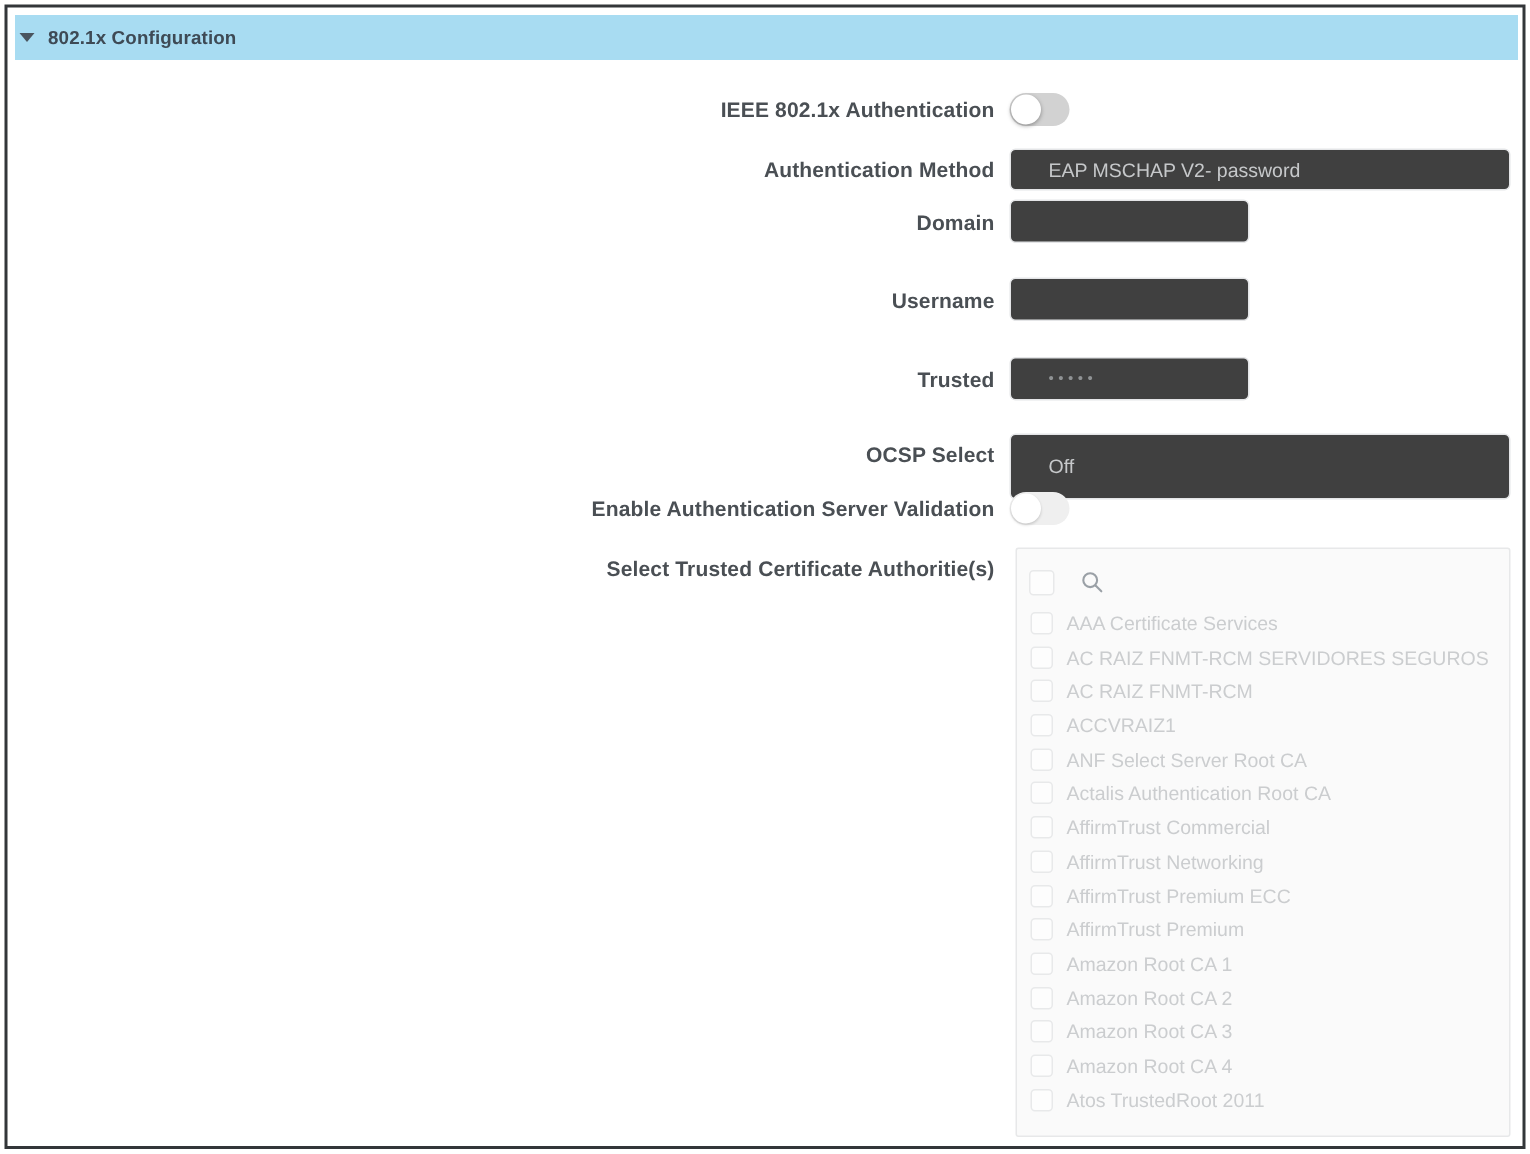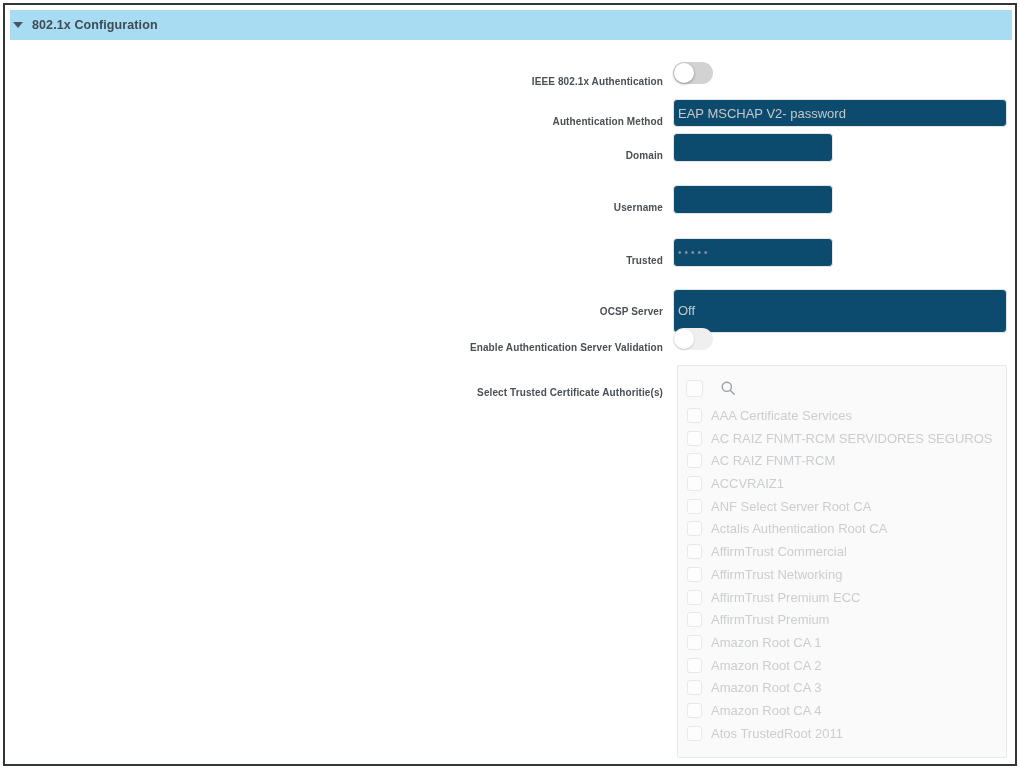--- a/index.html
+++ b/index.html
@@ -15,36 +15,36 @@
                     background:#a8dcf2; display:flex; align-items:center;
                     padding-left:3px; cursor:pointer; }
   .caret { width:0; height:0; border-left:5px solid transparent;
            border-right:5px solid transparent; border-top:6px solid #4a545e;
            margin-right:9px; flex:0 0 auto; }
   .section-title { font-size:12.5px; font-weight:700; color:#3e4a55; letter-spacing:.1px; }
 
   
   .row { position:absolute; left:0; right:8px; display:flex; align-items:center; }
   .form-label { width:658px; flex:0 0 658px; text-align:right;
-                font-size:10px; font-weight:700; color:#4a4f54; letter-spacing:.1px;margin-top:16px; }
+                font-size:14px; font-weight:700; color:#4a4f54; letter-spacing:.1px; }
   .ctrl { margin-left:10px; display:flex; align-items:center; }
 
   
   .toggle { width:40px; height:22px; border-radius:11px; background:#d2d2d2;
             position:relative; flex:0 0 auto; cursor:pointer; }
   .toggle .knob { position:absolute; left:1px; top:1px; width:20px; height:20px;
                   border-radius:50%; background:#ffffff;
                   box-shadow:0 1px 3px rgba(0,0,0,.35); }
   .toggle.disabled { background:#efefef; cursor:default; }
   .toggle.disabled .knob { box-shadow:0 1px 2px rgba(0,0,0,.18); }
 
   
   .tinput { height:28px; border:1px solid #e4e5e7; border-radius:4px;
-            background:#0c4a6e; font-family:"Liberation Sans", sans-serif;
-            font-size:13px; color:#5a5f63; padding:0 4px; outline:none; }
+            background:#404040; font-family:"Liberation Sans", sans-serif;
+            font-size:13px; color:#5a5f63; padding:0 25px; outline:none; }
   .tinput.wide { flex:1; }
   .tinput.narrow { width:160px; }
   .tinput:disabled, .tinput.dim { color:#c6c8ca; -webkit-text-fill-color:#c6c8ca; }
   .tinput.pwd { font-size:10px; letter-spacing:3px; color:#8f9294;
                 -webkit-text-fill-color:#8f9294; }
 
   
   .ca-list { flex:1; margin-left:14px; height:393px; background:#fafafa;
              border:1px solid #e7e8e9; border-radius:2px; overflow:hidden; }
   .ca-search { display:flex; align-items:center; gap:17px;
@@ -95,21 +95,21 @@
       <div class="form-label">Username</div>
       <input class="tinput narrow ctrl" style="height: 29px;" type="text" value="">
     </div>
 
     <div class="row" style="top:233px;height:29px">
       <div class="form-label">Trusted</div>
       <input class="tinput narrow pwd ctrl" style="height: 29px;" type="text" value="•••••">
     </div>
 
     <div class="row" style="top:285px;height:26px">
-      <div class="form-label">OCSP Server</div>
+      <div class="form-label">OCSP Select</div>
       <input class="tinput wide dim ctrl" style="height: 44px; margin-top: 15px;" type="text" disabled="" value="Off">
     </div>
 
     <div class="row" style="top:323px;height:22px">
       <div class="form-label">Enable Authentication Server Validation</div>
       <div class="ctrl">
         <div class="toggle disabled">
           <span class="knob"></span>
         </div>
       </div>

